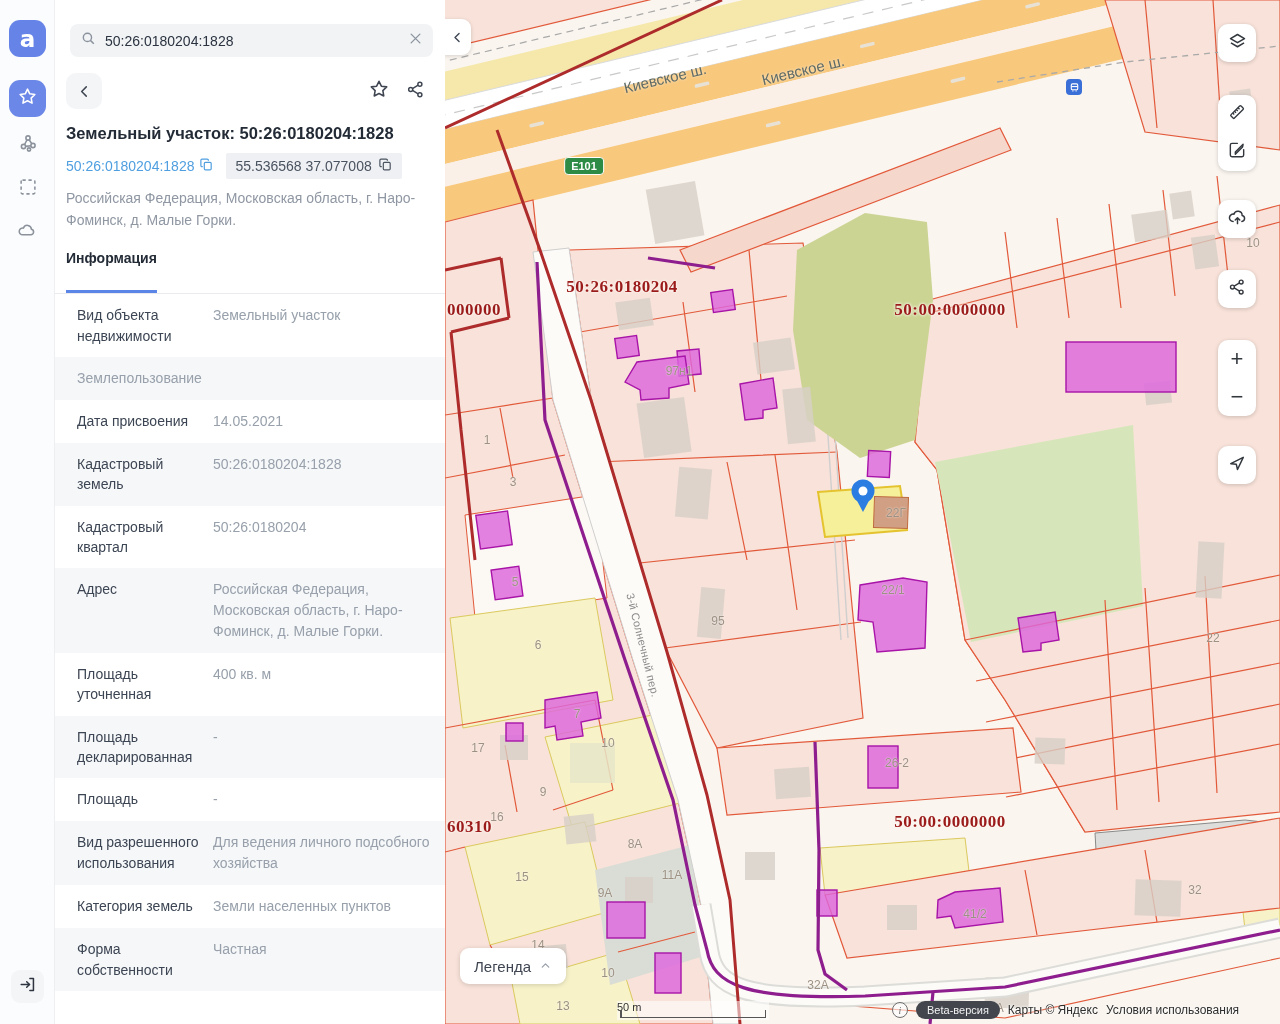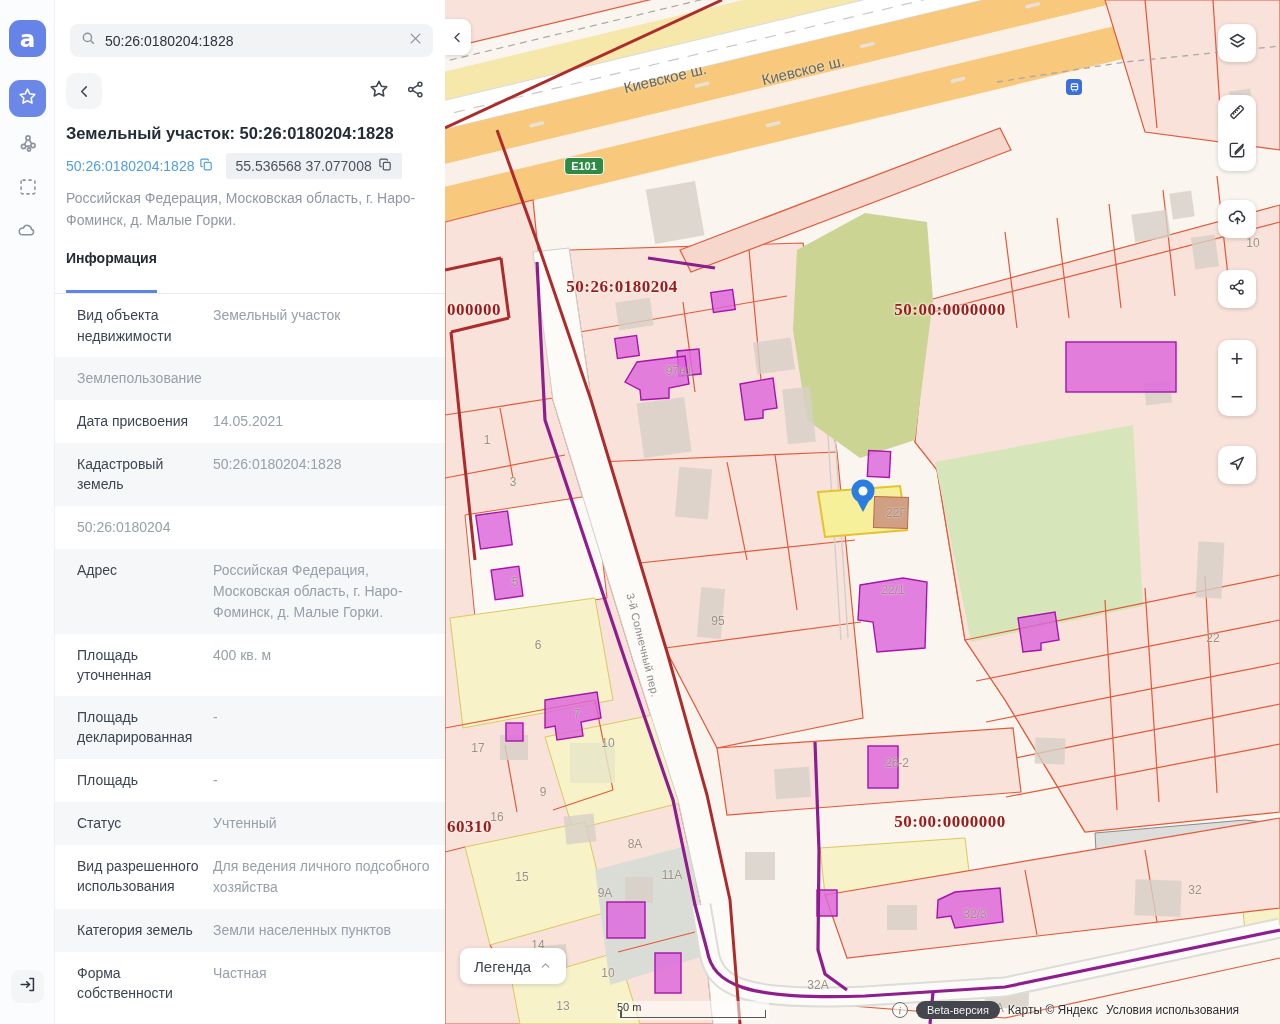--- a/index.html
+++ b/index.html
@@ -210,41 +210,38 @@
         </div>
         <div class="info-row">
           <div class="lbl">Дата присвоения</div>
           <div class="val">14.05.2021</div>
         </div>
         <div class="info-row">
           <div class="lbl">Кадастровый земель</div>
           <div class="val">50:26:0180204:1828</div>
         </div>
         <div class="info-row">
+          <div class="lbl">Кадастровый квартал</div>
           <div class="val">50:26:0180204</div>
         </div>
         <div class="info-row">
           <div class="lbl">Адрес</div>
           <div class="val">Российская Федерация, Московская область, г. Наро-Фоминск, д. Малые Горки.</div>
         </div>
         <div class="info-row">
           <div class="lbl">Площадь уточненная</div>
           <div class="val">400 кв. м</div>
         </div>
         <div class="info-row">
           <div class="lbl">Площадь декларированная</div>
           <div class="val">-</div>
         </div>
         <div class="info-row">
           <div class="lbl">Площадь</div>
           <div class="val">-</div>
-        </div>
-        <div class="info-row">
-          <div class="lbl">Статус</div>
-          <div class="val">Учтенный</div>
         </div>
         <div class="info-row">
           <div class="lbl">Вид разрешенного использования</div>
           <div class="val">Для ведения личного подсобного хозяйства</div>
         </div>
         <div class="info-row">
           <div class="lbl">Категория земель</div>
           <div class="val">Земли населенных пунктов</div>
         </div>
         <div class="info-row">
@@ -405,21 +402,21 @@
         <div class="map-label lbl-parcel" style="left: 227px; top: 875px;">11А</div>
         <div class="map-label lbl-parcel" style="left: 118px; top: 1006px;">13</div>
         <div class="map-label lbl-parcel" style="left: 93px; top: 945px;">14</div>
         <div class="map-label lbl-parcel" style="left: 163px; top: 973px;">10</div>
         <div class="map-label lbl-parcel" style="left: 163px; top: 743px;">10</div>
         <div class="map-label lbl-parcel" style="left: 451px; top: 513px;">22Г</div>
         <div class="map-label lbl-parcel" style="left: 448px; top: 590px;">22/1</div>
         <div class="map-label lbl-parcel" style="left: 768px; top: 638px;">22</div>
         <div class="map-label lbl-parcel" style="left: 452px; top: 763px;">26-2</div>
         <div class="map-label lbl-parcel" style="left: 750px; top: 890px;">32</div>
-        <div class="map-label lbl-parcel" style="left: 530px; top: 914px;">32/3</div>
+        <div class="map-label lbl-parcel" style="left: 530px; top: 914px;">41/2</div>
         <div class="map-label lbl-parcel" style="left: 373px; top: 985px;">32А</div>
         <div class="map-label lbl-parcel" style="left: 548px; top: 1008px;">42А</div>
         <div class="map-label lbl-parcel" style="left: 808px; top: 243px;">10</div>
         <div class="map-label lbl-street" style="left: 198px; top: 645px; transform: translate(-50%, -50%) rotate(76deg);">3-й Солнечный пер.</div>
       </div>
 
     <div class="badge-route" style="left:139px; top:166px;">E101</div>
 
     <div class="busstop" style="left:621px; top:79px;">
       <svg width="11" height="11" viewBox="0 0 24 24" fill="none" stroke="#ffffff" stroke-width="2.4">

